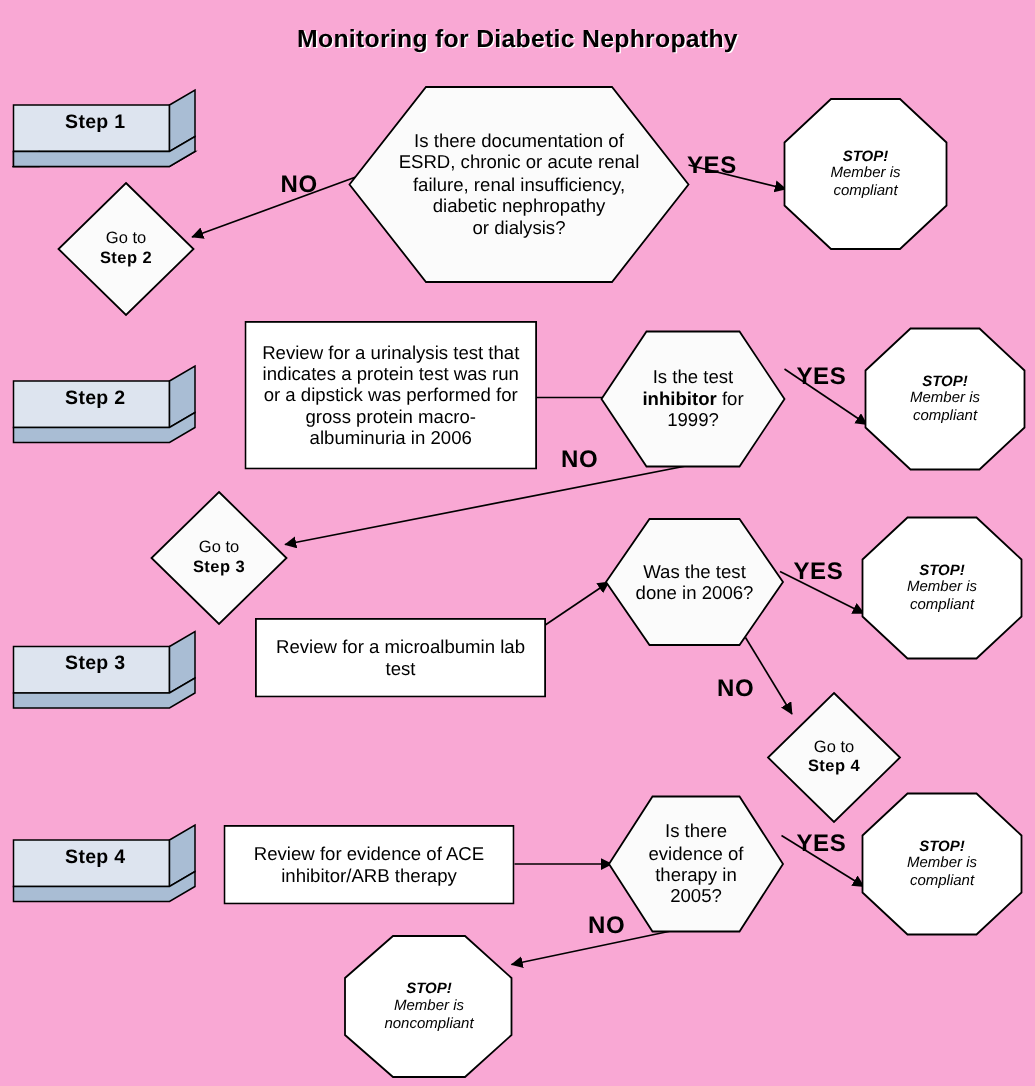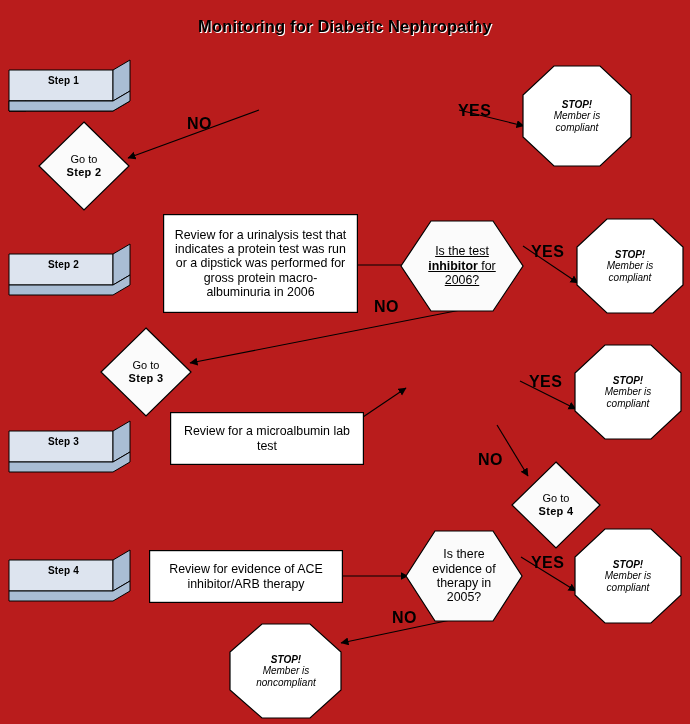--- a/index.html
+++ b/index.html
@@ -55,21 +55,21 @@
     width: 690px;
     text-align: center;
     font-size: 16.5px;
     font-weight: bold;
     color: #000000;
     text-shadow: 1px 1px 0 #ffffff;
     letter-spacing: 0.2px;
   }
   
   .stepbox .lbl {
-    font-size: 10px;
+    font-size: 13px;
     font-weight: bold;
     padding-bottom: 11px;
     padding-right: 13px;
     letter-spacing: 0.2px;
   }
   
   .process .lbl {
     font-size: 12.4px;
     padding: 12px 9px;
   }
@@ -96,21 +96,21 @@
     font-size: 16px;
     font-weight: bold;
     color: #000000;
     letter-spacing: 0.4px;
     white-space: nowrap;
   }
 </style>
 </head>
 <body>
 
-<div id="canvas" style="background: #b91c1c;">
+<div id="canvas" style="background: #f9a8d4;">
 
   <div class="diagram-title">Monitoring for Diabetic Nephropathy</div>
 
   <svg id="edges" viewBox="0 0 690 724">
     <defs>
       <marker id="ar" markerWidth="9" markerHeight="9" refX="7.5" refY="4" orient="auto" markerUnits="userSpaceOnUse">
         <path d="M0,0 L8,4 L0,8 z" fill="#000000"></path>
       </marker>
     </defs>
     <g stroke="#000000" stroke-width="1.1" fill="none">
@@ -170,30 +170,47 @@
 
   <div class="node stepbox" style="left:8px; top:549px; width:124px; height:54px;">
     <svg width="124" height="54" viewBox="0 0 124 54">
       <polygon points="1,11 105,11 105,42 1,42" fill="#dde4ef" stroke="#000" stroke-width="1"></polygon>
       <polygon points="105,11 122,1 122,32 105,42" fill="#a9bdd4" stroke="#000" stroke-width="1"></polygon>
       <polygon points="1,42 105,42 122,32 122,42 105,52 1,52" fill="#a9bdd4" stroke="#000" stroke-width="1"></polygon>
     </svg>
     <div class="lbl"><span>Step 4</span></div>
   </div>
 
+  <div class="node hex" style="left:232px; top:57px; width:228px; height:132px;">
+    <svg width="228" height="132" viewBox="0 0 228 132">
+      <polygon points="52,1 176,1 227,66 176,131 52,131 1,66" fill="#fbfbfb" stroke="#000" stroke-width="1.2"></polygon>
+    </svg>
+    <div class="lbl"><span>Is there documentation of
+ESRD, chronic or acute renal
+failure, renal insufficiency,
+diabetic nephropathy
+or dialysis?</span></div>
+  </div>
 
   <div class="node hex" style="left:400px; top:220px; width:124px; height:92px;">
     <svg width="124" height="92" viewBox="0 0 124 92">
       <polygon points="31,1 93,1 123,46 93,91 31,91 1,46" fill="#fbfbfb" stroke="#000" stroke-width="1.2"></polygon>
     </svg>
-    <div class="lbl" style="padding:0 16px;text-decoration:underline;"><span><span>Is the test
+    <div class="lbl" style="padding:0 16px;"><span><span>Is the test
 </span><span class="b">inhibitor</span><span> for
-2006?</span></span></div>
-  </div>
-
+1999?</span></span></div>
+  </div>
+
+  <div class="node hex" style="left:403px; top:345px; width:120px; height:86px;">
+    <svg width="120" height="86" viewBox="0 0 120 86">
+      <polygon points="30,1 90,1 119,43 90,85 30,85 1,43" fill="#fbfbfb" stroke="#000" stroke-width="1.2"></polygon>
+    </svg>
+    <div class="lbl" style="padding:0 14px;"><span>Was the test
+done in 2006?</span></div>
+  </div>
 
   <div class="node hex" style="left:405px; top:530px; width:118px; height:92px;">
     <svg width="118" height="92" viewBox="0 0 118 92">
       <polygon points="30,1 88,1 117,46 88,91 30,91 1,46" fill="#fbfbfb" stroke="#000" stroke-width="1.2"></polygon>
     </svg>
     <div class="lbl" style="padding:0 17px;"><span>Is there
 evidence of
 therapy in
 2005?</span></div>
   </div>

